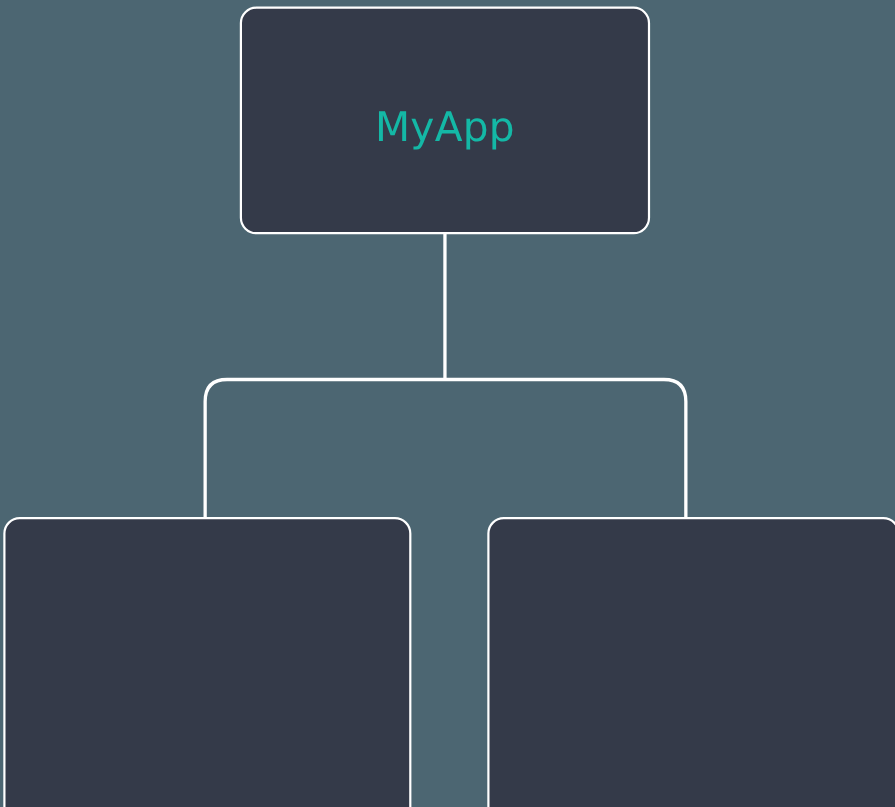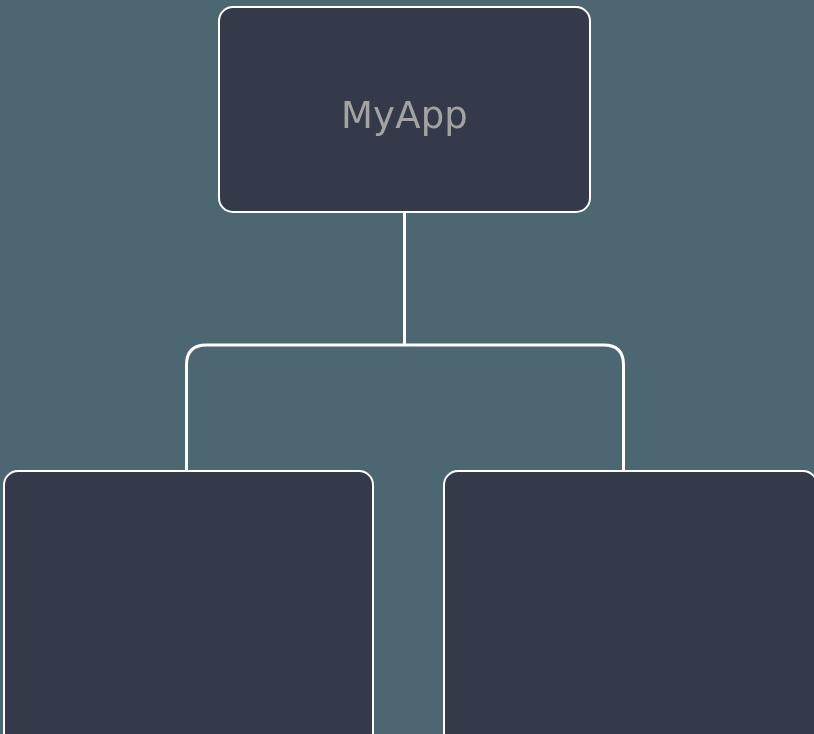--- a/index.html
+++ b/index.html
@@ -32,21 +32,21 @@
     background: #343a49;
     border: 2px solid #ffffff;
     border-radius: 15px;
     z-index: 2;
   }
   .node-title {
     position: absolute;
     left: 0;
     width: 100%;
     text-align: center;
-    color: #a3a3a3;
+    color: #14b8a6;
     font-weight: 400;
     letter-spacing: 0.2px;
     white-space: nowrap;
   }
 
   #node-root {
     left: 218px;
     top: 6px;
     width: 373px;
     height: 207px;

